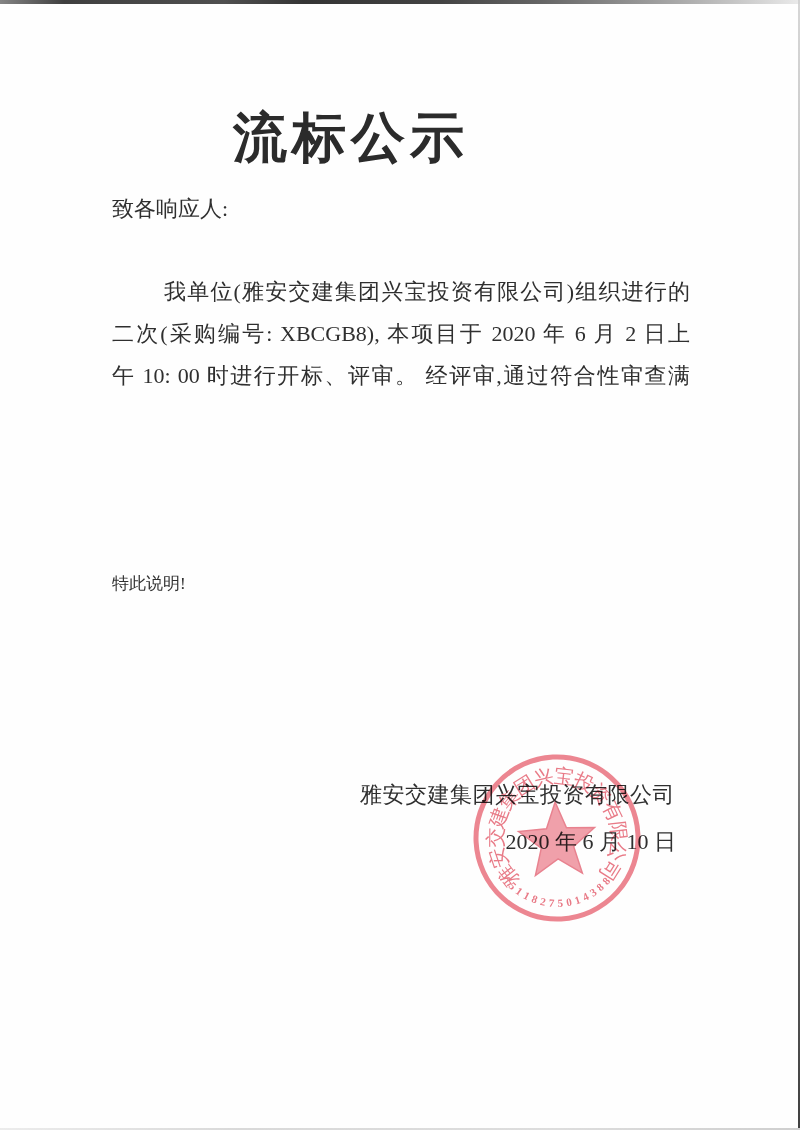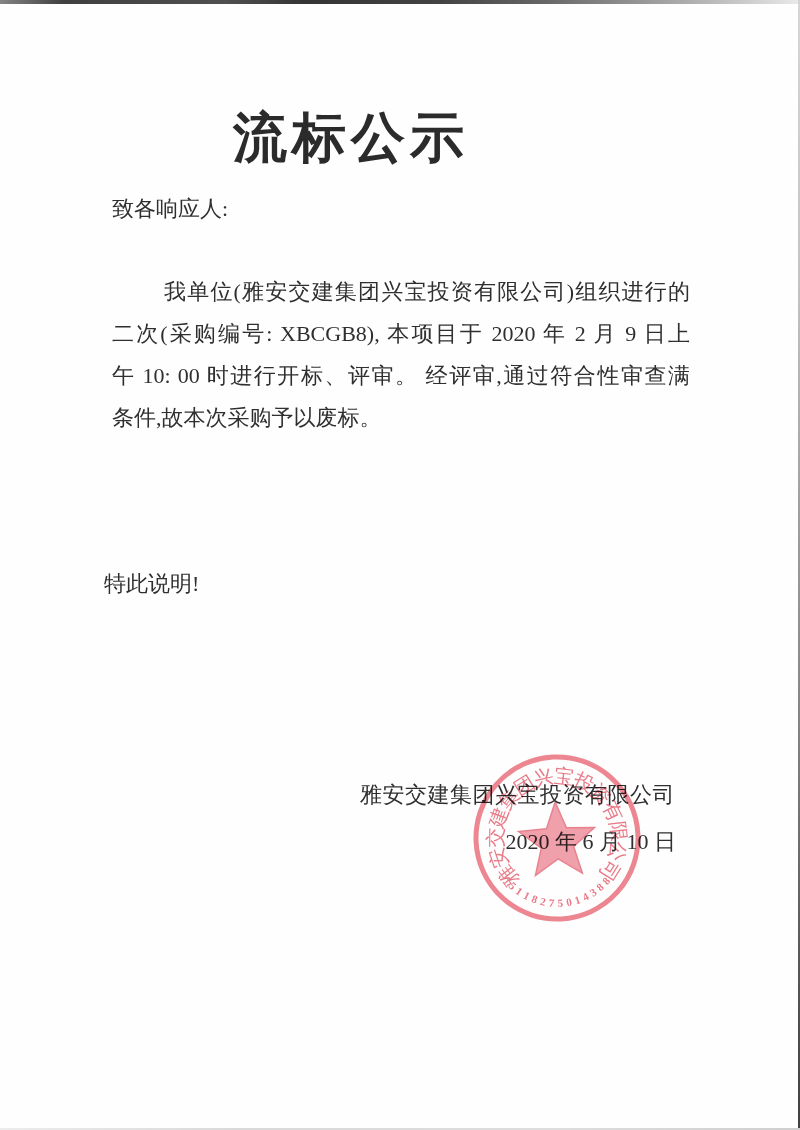--- a/index.html
+++ b/index.html
@@ -39,22 +39,22 @@
   }
   .bodytext{
     position:absolute;top:188px;left:112px;width:578px;
     font-size:22px;
   }
   .salutation{line-height:42px;}
   .line{line-height:42px;text-align:justify;text-align-last:justify;}
   .line.indent{padding-left:52px;margin-top:41px;}
   .line.short{text-align:left;text-align-last:left;}
   .closing-note{
-    position:absolute;top:563px;left:104px;
-    font-size:22px;line-height:42px;
+    position:absolute;top:563px;left:112px;
+    font-size:17px;line-height:42px;
   }
   .sign-company{
     position:absolute;top:774px;right:125px;
     font-size:22px;line-height:42px;letter-spacing:0.5px;
   }
   .sign-date{
     position:absolute;top:821px;right:124px;
     font-size:22px;line-height:42px;
   }
   .seal{
@@ -72,23 +72,22 @@
 
   <div class="scan-top"></div>
   <div class="scan-right"></div>
   <div class="scan-bottom"></div>
 
   <h1 class="title">流标公示</h1>
 
   <div class="bodytext">
     <div class="salutation">致各响应人:</div>
     <div class="line indent">我单位(雅安交建集团兴宝投资有限公司)组织进行的</div>
-    <div class="line">二次(采购编号:  XBCGB8),  本项目于 2020 年 2 月 9 日上</div>
+    <div class="line">二次(采购编号:  XBCGB8),  本项目于 2020 年 6 月 2 日上</div>
     <div class="line">午 10: 00 时进行开标、评审。 经评审,通过符合性审查满</div>
-    <div class="line short">条件,故本次采购予以废标。</div>
   </div>
 
   <div class="closing-note">特此说明!</div>
 
   <div class="sign-company">雅安交建集团兴宝投资有限公司</div>
   <div class="sign-date">2020 年 6 月 10 日</div>
 
   <svg class="seal" id="seal-svg" viewBox="0 0 184 184">
     <g id="seal-rot" transform="rotate(-3 92 92)">
       <circle id="seal-ring" cx="92" cy="92" r="81" fill="none" stroke-width="5" stroke="#ec7e8a"></circle>

